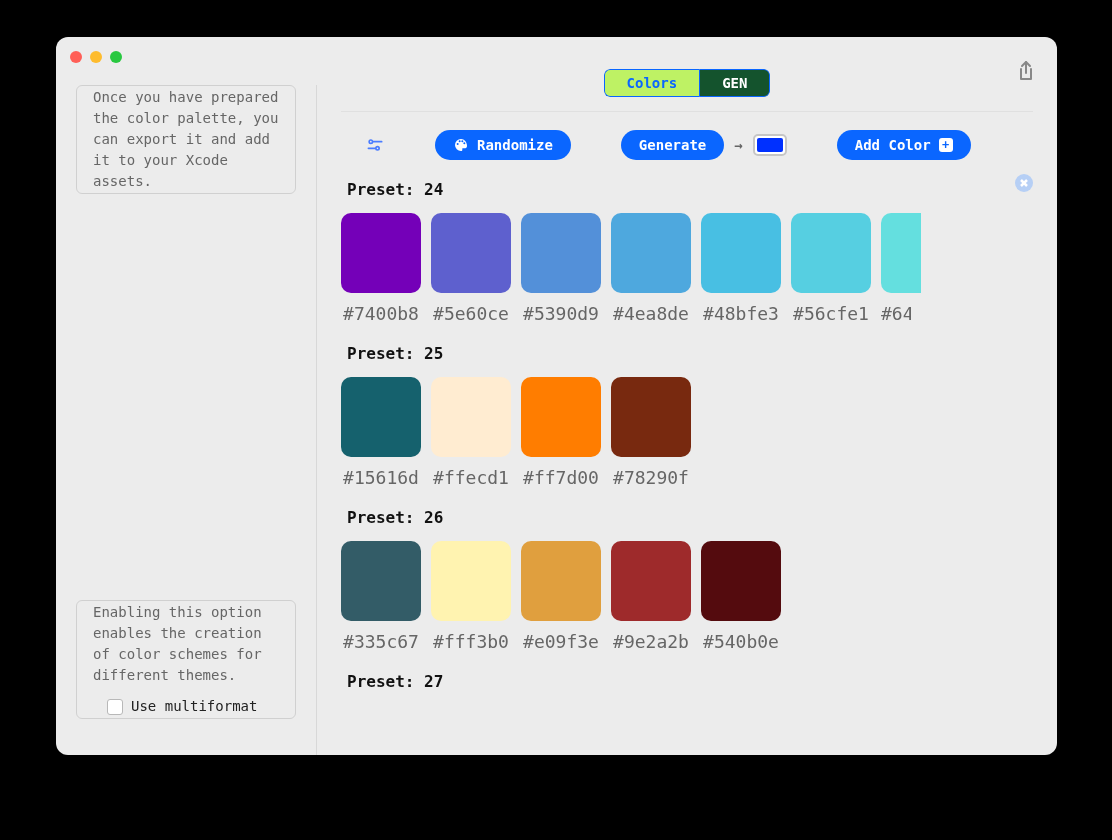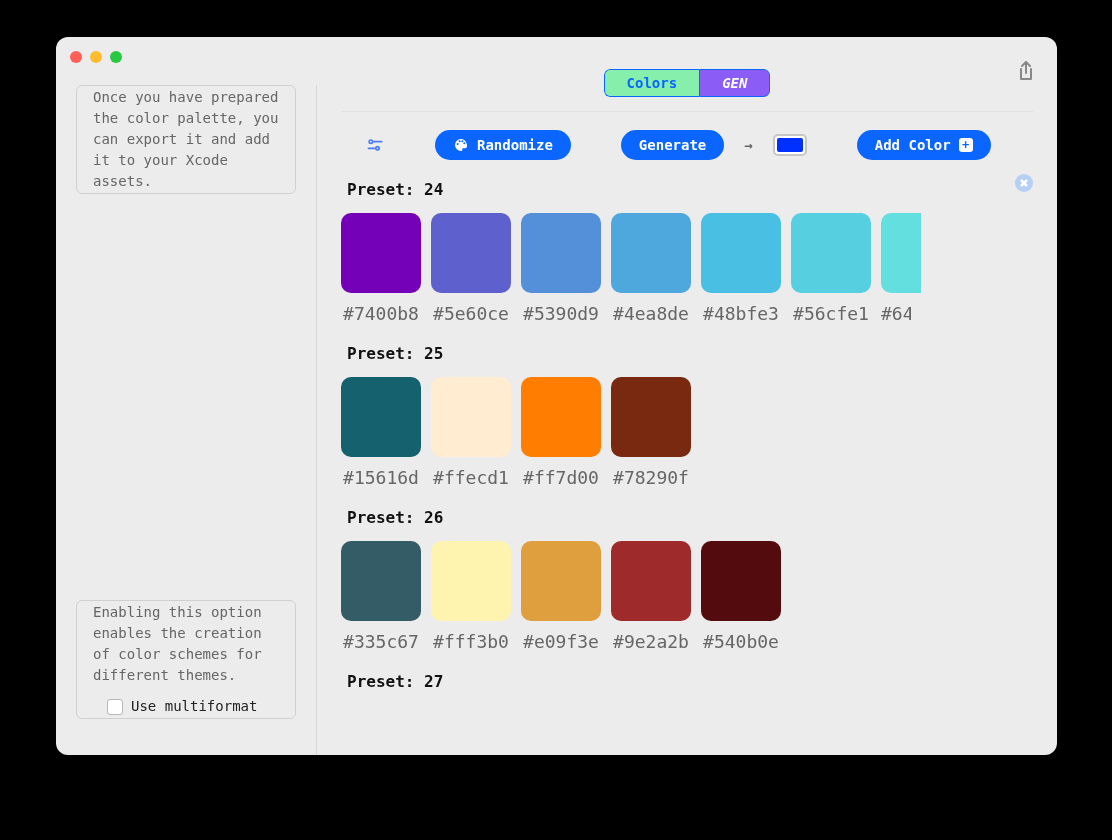--- a/index.html
+++ b/index.html
@@ -103,32 +103,31 @@
     overflow: hidden;
   }
   .seg > div {
     padding: 5px 22px;
     font-weight: 700;
     font-size: 14px;
     cursor: default;
   }
   .seg-colors {
     color: #0a66ff;
-    background: #86efac;
+    background: #bef264;
     border: 1.5px solid #0a66ff;
     border-right: none;
     border-radius: 6px 0 0 6px;
     box-shadow: inset 0 0 0 1px rgba(10,102,255,0.0);
   }
   .seg-gen {
     color: #fff;
-    background: #8b5cf6;
+    background: #14532d;
     border: 1.5px solid #0a66ff;
     border-radius: 0 6px 6px 0;
-    font-style: italic;
   }
   .share-icon {
     position: absolute;
     right: 20px;
     top: 4px;
     width: 24px;
     height: 24px;
     color: #888;
   }
   .share-icon svg { width: 100%; height: 100%; }
@@ -175,21 +174,21 @@
     align-items: center;
     justify-content: center;
     font-weight: 900;
     font-size: 12px;
     line-height: 1;
   }
 
   .gen-group {
     display: inline-flex;
     align-items: center;
-    gap: 20px;
+    gap: 10px;
   }
   .arrow {
     color: #666;
     font-weight: 700;
     font-size: 14px;
   }
   .color-well {
     width: 34px;
     height: 22px;
     border-radius: 5px;

